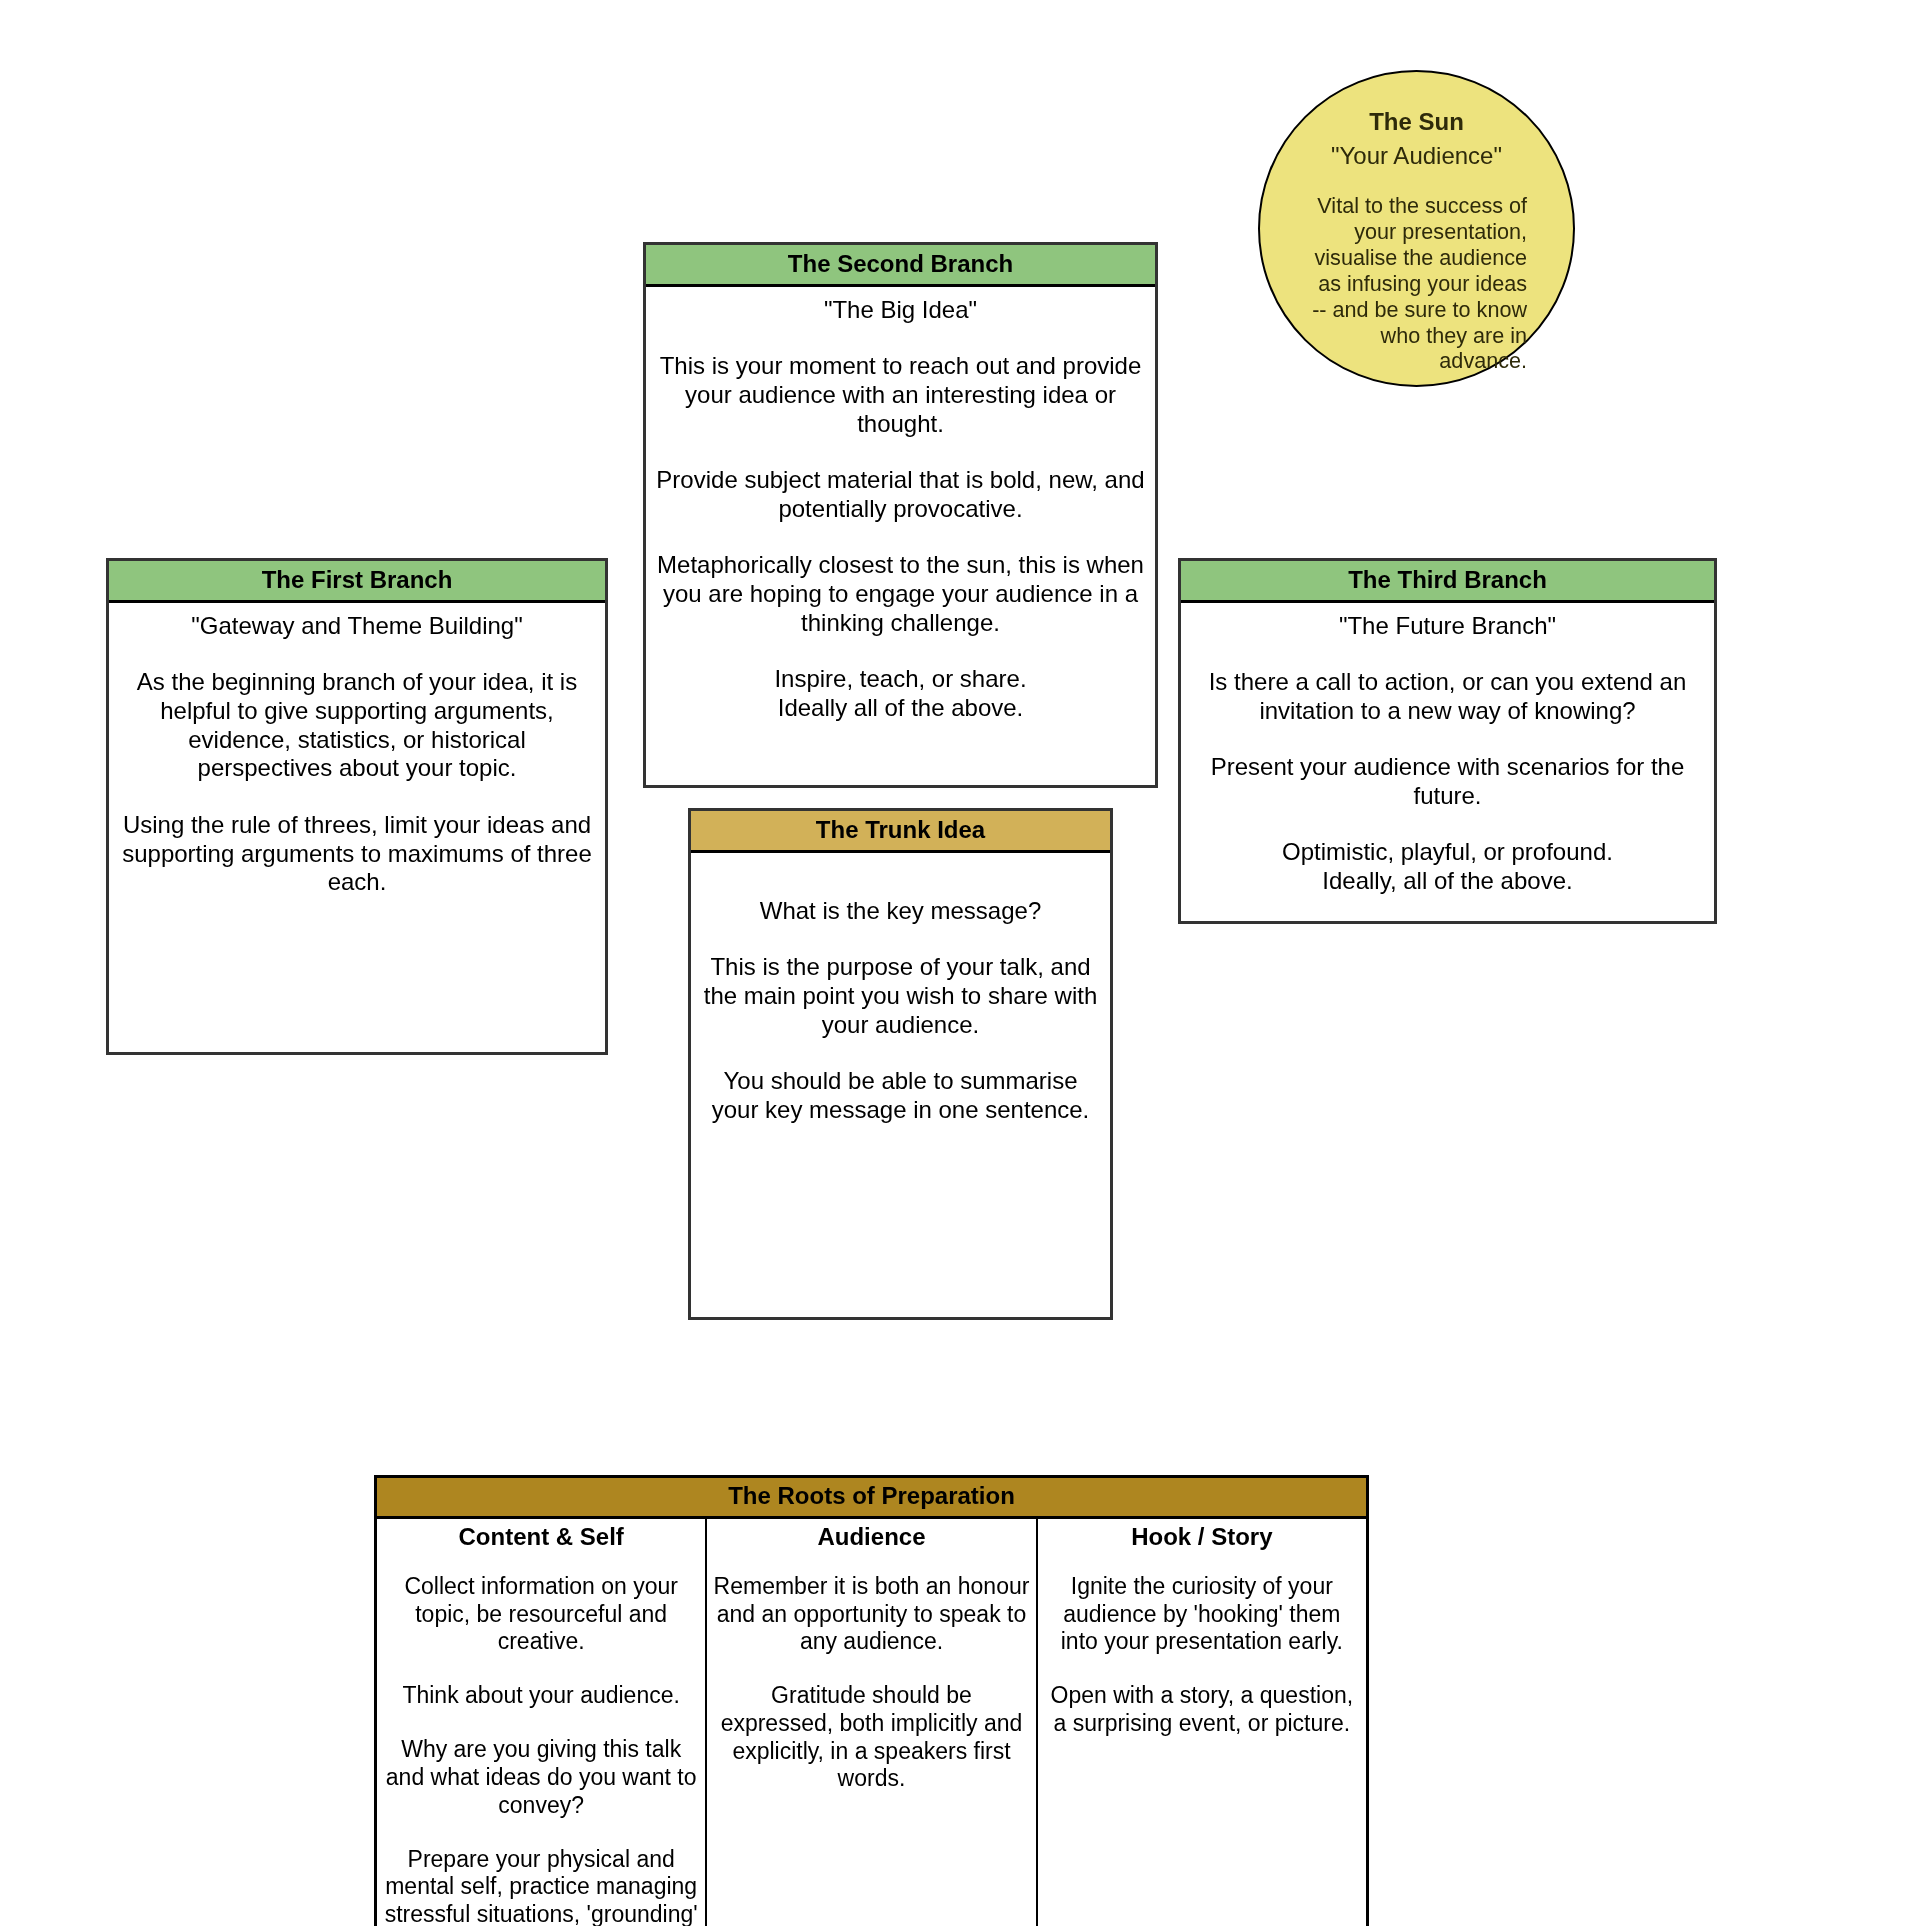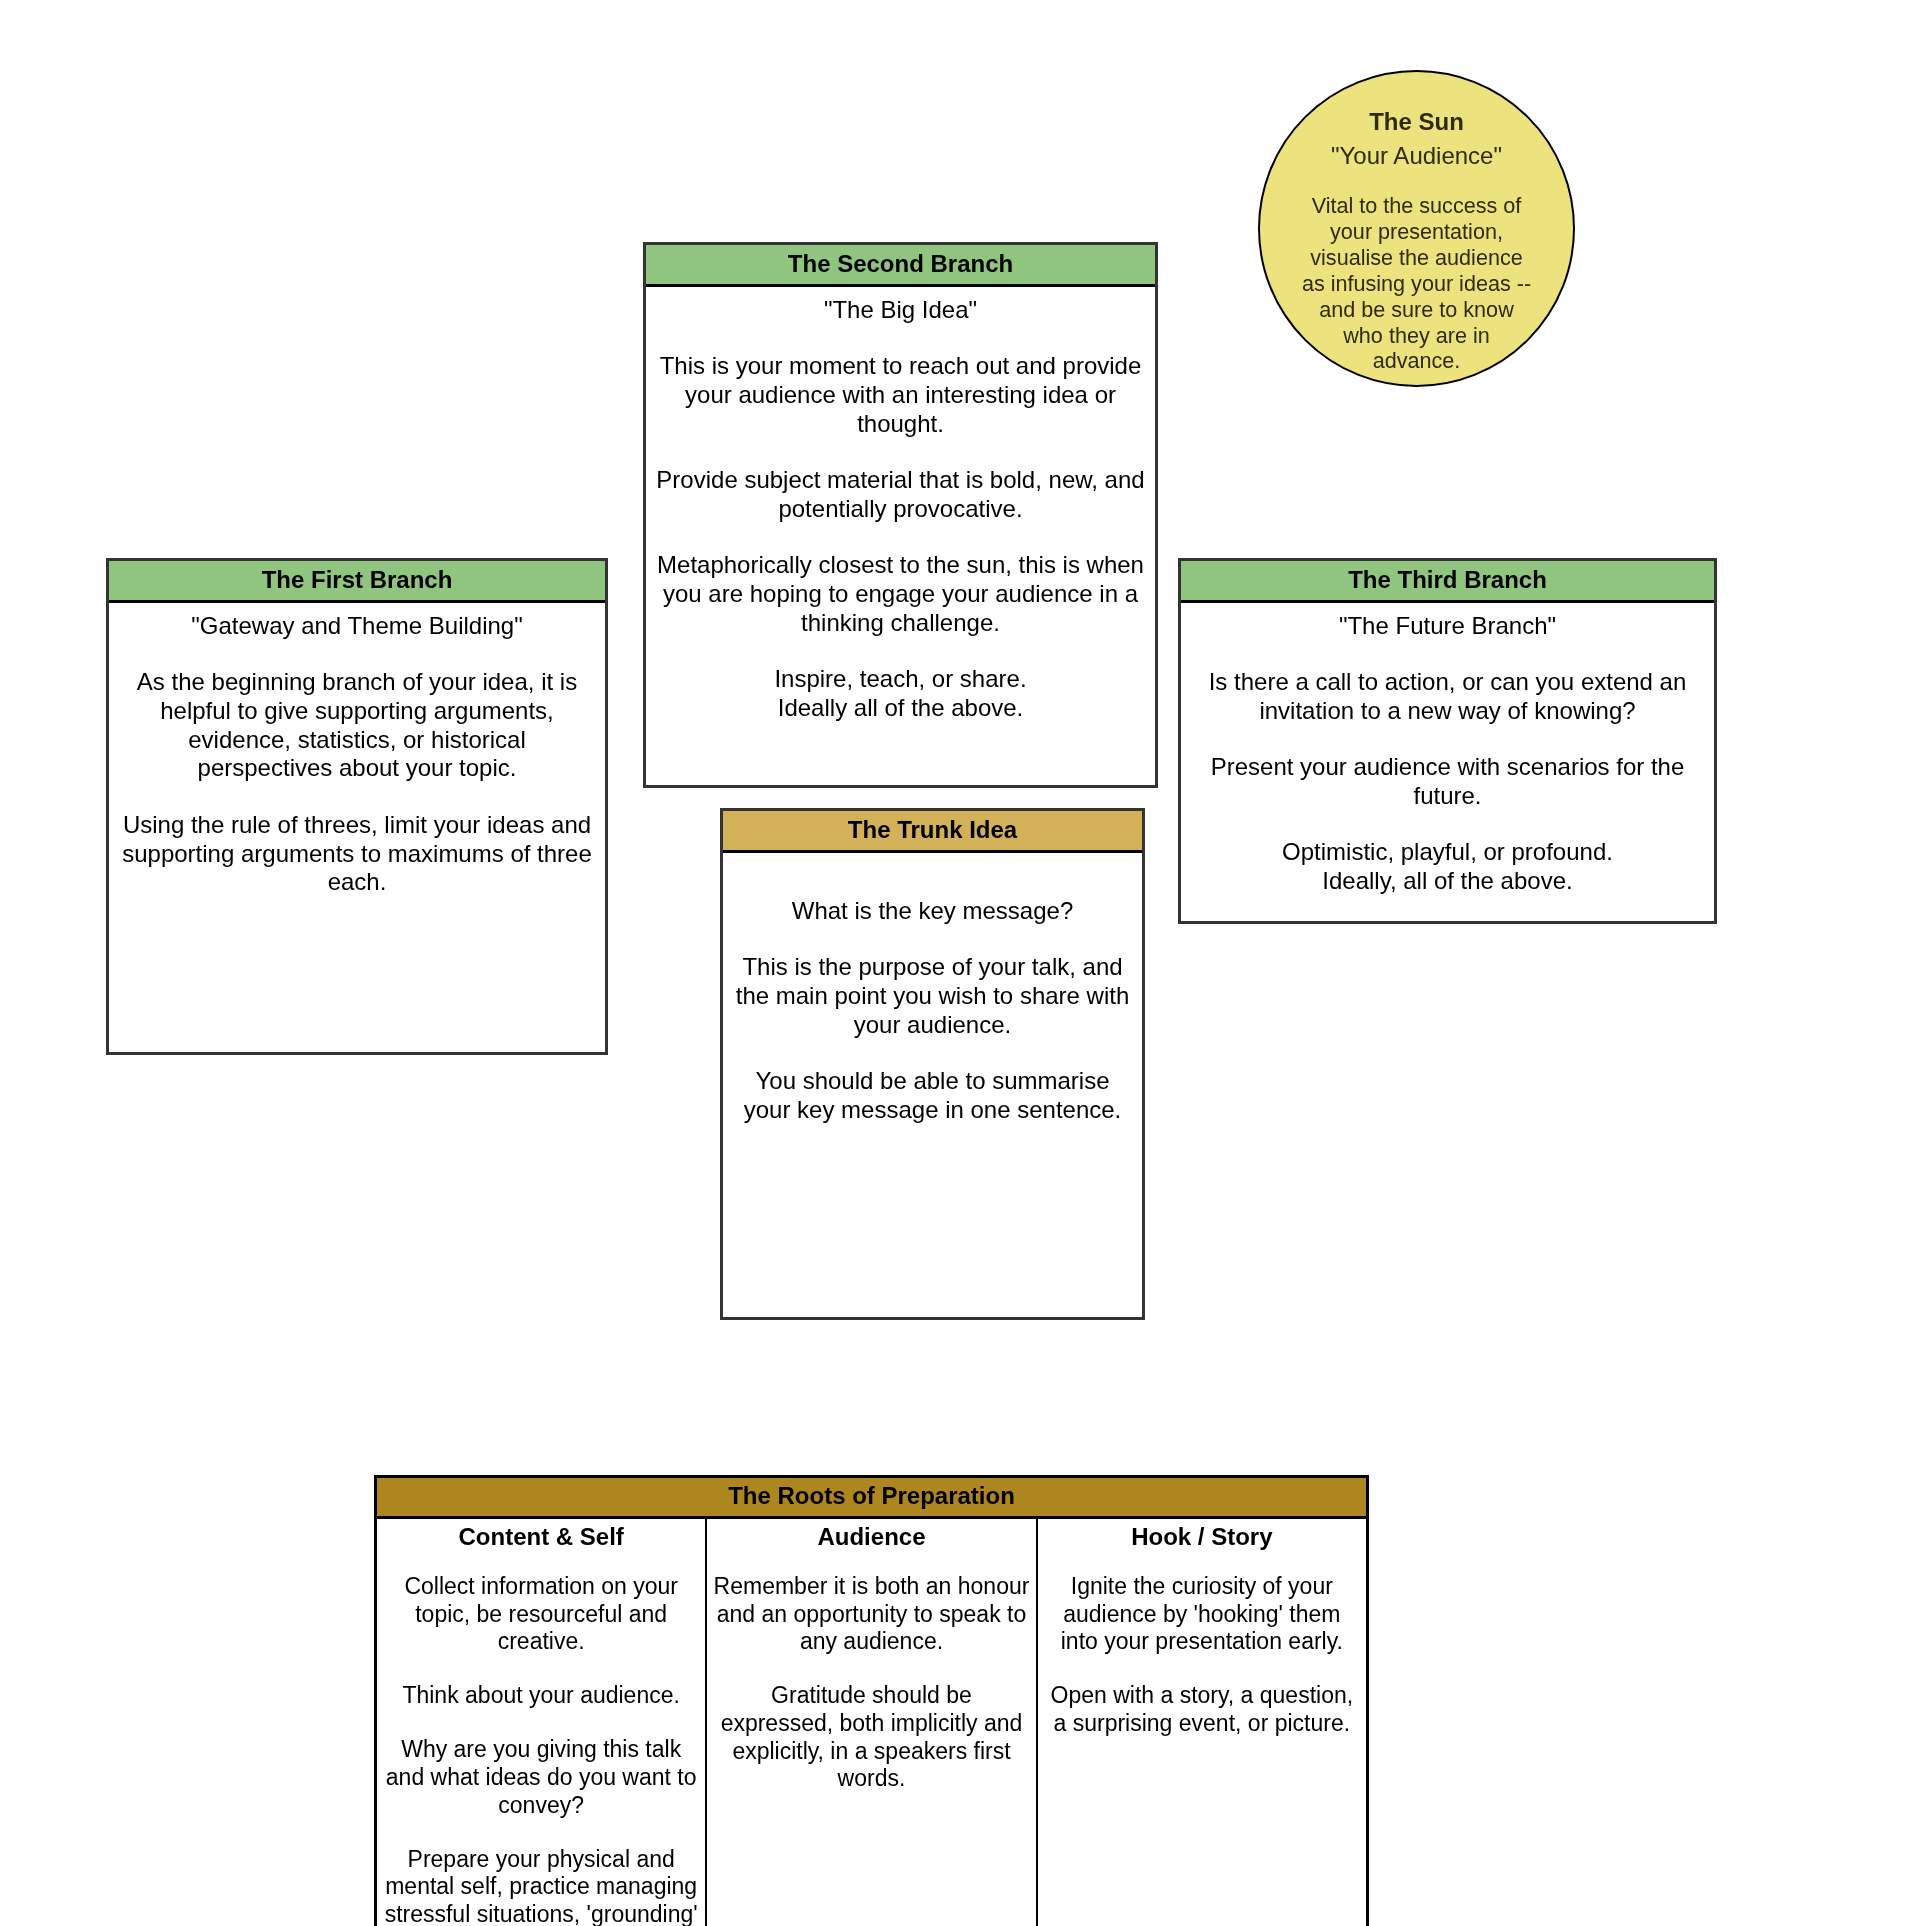--- a/index.html
+++ b/index.html
@@ -64,21 +64,21 @@
 
   
   #third-branch {
     left: 1178px; top: 558px; width: 539px; height: 366px;
   }
   #third-branch .panel-head { font-size: 24px; padding: 6.2px 0 7.7px; }
   #third-branch .panel-body { font-size: 24px; padding: 8.5px 7.7px 0; }
 
   
   #trunk {
-    left: 688px; top: 808px; width: 425px; height: 512px; margin-left: 32px;
+    left: 688px; top: 808px; width: 425px; height: 512px;
   }
   #trunk .panel-head { font-size: 24px; padding: 6.2px 0 7.7px; }
   #trunk .panel-body { font-size: 24px; padding: 44px 10px 0; }
 
   
   #roots {
     left: 374px; top: 1475px; width: 995px; height: 655px;
     border: 3.5px solid #000000;
   }
   #roots .panel-head {
@@ -120,21 +120,21 @@
     text-align: center;
     padding: 28.5px 30px 0;
   }
   #sun .sun-title {
     font-size: 24px; font-weight: bold; line-height: 1.12; margin: 8px;
   }
   #sun .sun-sub {
     font-size: 24px; line-height: 1.12; margin: 0 0 0.95em 0;
   }
   #sun .sun-body {
-    font-size: 21.6px; line-height: 1.2; margin: 8px;
+    font-size: 21.6px; line-height: 1.2; margin: 16px; text-align: right;
   }
 </style>
 </head>
 <body>
 
 <div id="canvas">
 
   <div id="sun">
     <div class="sun-title">The Sun</div>
     <div class="sun-sub">"Your Audience"</div>

